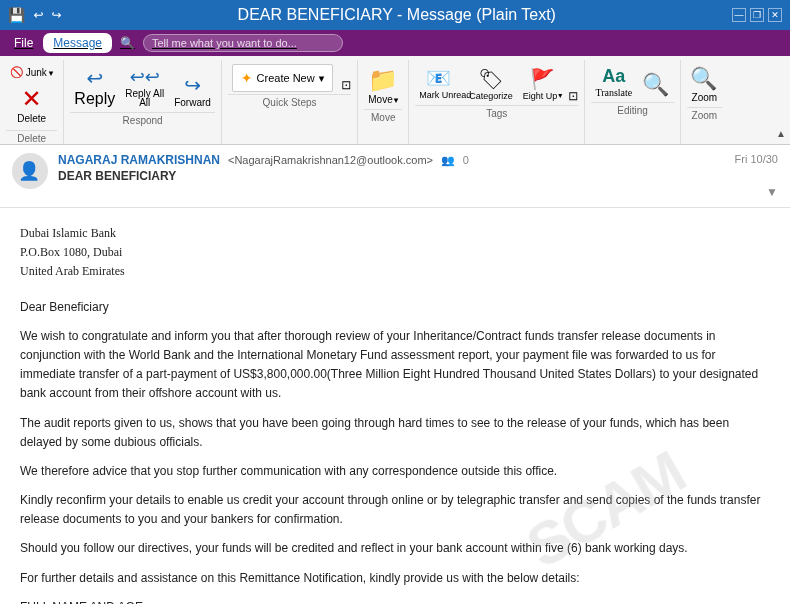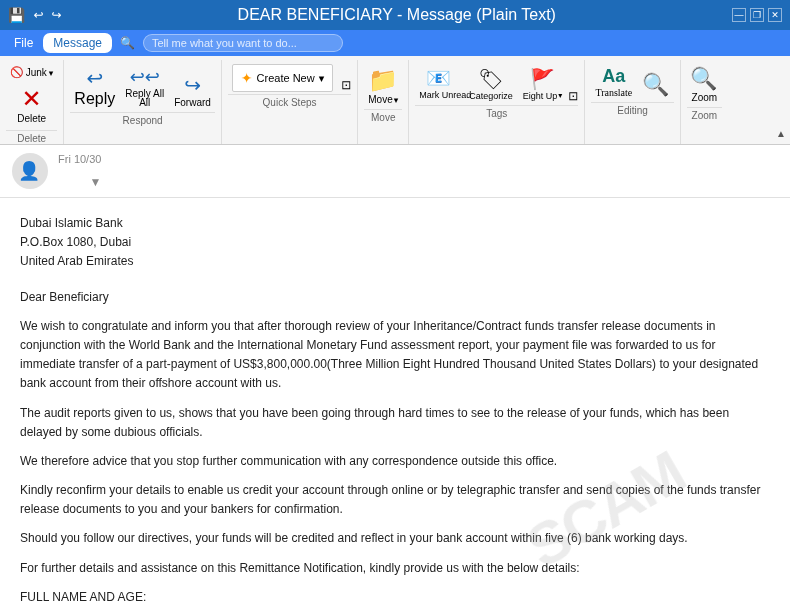--- a/index.html
+++ b/index.html
@@ -20,25 +20,26 @@
     .title-bar-controls span {
       display: inline-block; width: 14px; height: 14px;
       border: 1px solid rgba(255,255,255,0.5);
       text-align: center; line-height: 12px; font-size: 9px;
       cursor: pointer;
     }
     .title-bar-title { font-size: 16px; }
 
     
     .menu-bar {
-      background: #3b82f6;
+      background: #701a75;
       display: flex;
       align-items: center;
       height: 26px;
       padding: 0 4px;
+      text-decoration: underline;
     }
     .menu-item {
       color: white;
       padding: 3px 10px;
       font-size: 12px;
       cursor: pointer;
       border-radius: 2px;
     }
     .menu-item.active { background: white; color: #1e6bb8; border-radius: 7px; }
     .menu-search {
@@ -115,36 +116,36 @@
       color: #888;
       flex-shrink: 0;
     }
     .email-header-info { flex: 1; }
     .email-from-line { display: flex; align-items: center; gap: 8px; }
     .email-from { font-size: 12px; font-weight: 600; color: #1e6bb8; }
     .email-addr { font-size: 11px; color: #555; }
     .email-people { font-size: 11px; color: #888; }
     .email-subject { font-size: 12px; font-weight: 700; color: #333; margin-top: 2px; }
     .email-date { font-size: 11px; color: #888; white-space: nowrap; }
-    .header-right { display: flex; flex-direction: column; align-items: flex-end; gap: 10px; }
+    .header-right { display: flex; flex-direction: column; align-items: flex-end; gap: 20px; }
     .expand-icon { font-size: 12px; color: #888; cursor: pointer; }
 
     
     .email-body {
       background: white;
       padding: 16px 20px;
       flex: 1;
       overflow-y: auto;
       height: calc(604px - 30px - 26px - 76px - 54px);
       font-size: 12px;
       line-height: 1.6;
       color: #222;
     }
     .email-body p { margin-bottom: 10px; }
-    .email-body .addr-block { margin-bottom: 16px; }
+    .email-body .addr-block { margin-bottom: 16px; font-family: Liberation Serif, serif; }
     .email-body .addr-block p { margin-bottom: 0; }
     .watermark {
       position: fixed;
       bottom: 60px;
       right: 100px;
       font-size: 60px;
       color: rgba(180,180,180,0.25);
       font-weight: 900;
       transform: rotate(-30deg);
       pointer-events: none;
@@ -331,20 +332,29 @@
     </div>
 
     <div class="ribbon-collapse">▲</div>
   </div>
 </div>
 
 <div class="email-header">
   <div class="avatar">
     <span>👤</span>
   </div>
+  <div class="email-header-info">
+    <div class="email-from-line">
+      <span class="email-from">NAGARAJ RAMAKRISHNAN</span>
+      <span class="email-addr">&lt;NagarajRamakrishnan12@outlook.com&gt;</span>
+      <span style="font-size:11px; color:#888;">👥</span>
+      <span class="email-people">0</span>
+    </div>
+    <div class="email-subject">DEAR BENEFICIARY</div>
+  </div>
   <div class="header-right">
     <span class="email-date">Fri 10/30</span>
     <span class="expand-icon">▼</span>
   </div>
 </div>
 
 <div class="email-body">
   <div class="addr-block">
     <p>Dubai Islamic Bank</p>
     <p>P.O.Box 1080, Dubai</p>

